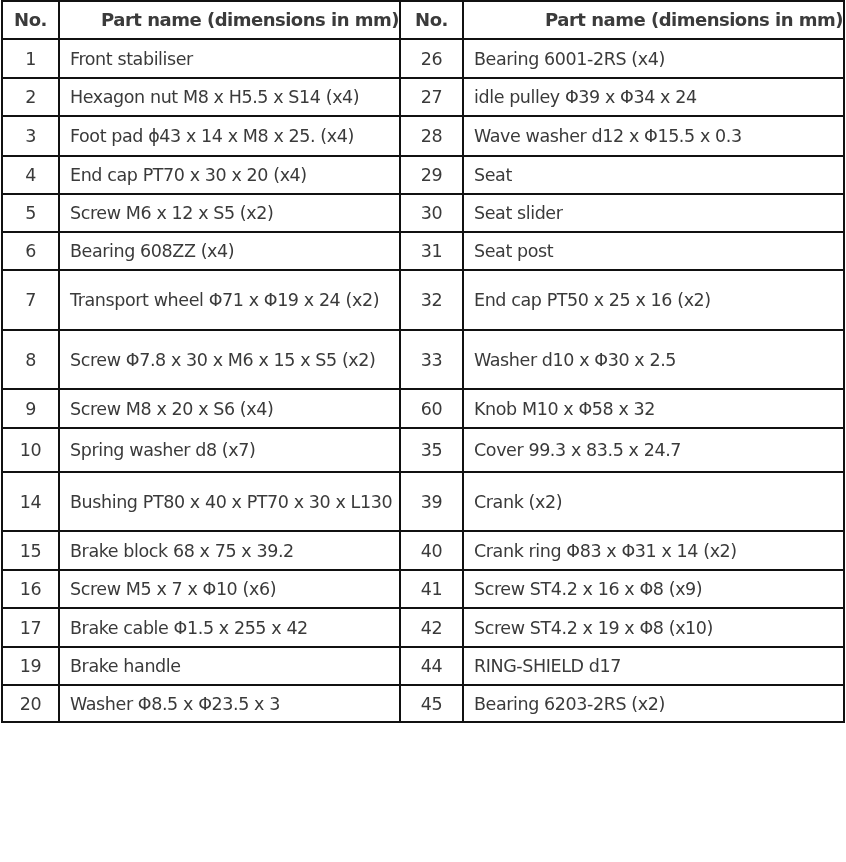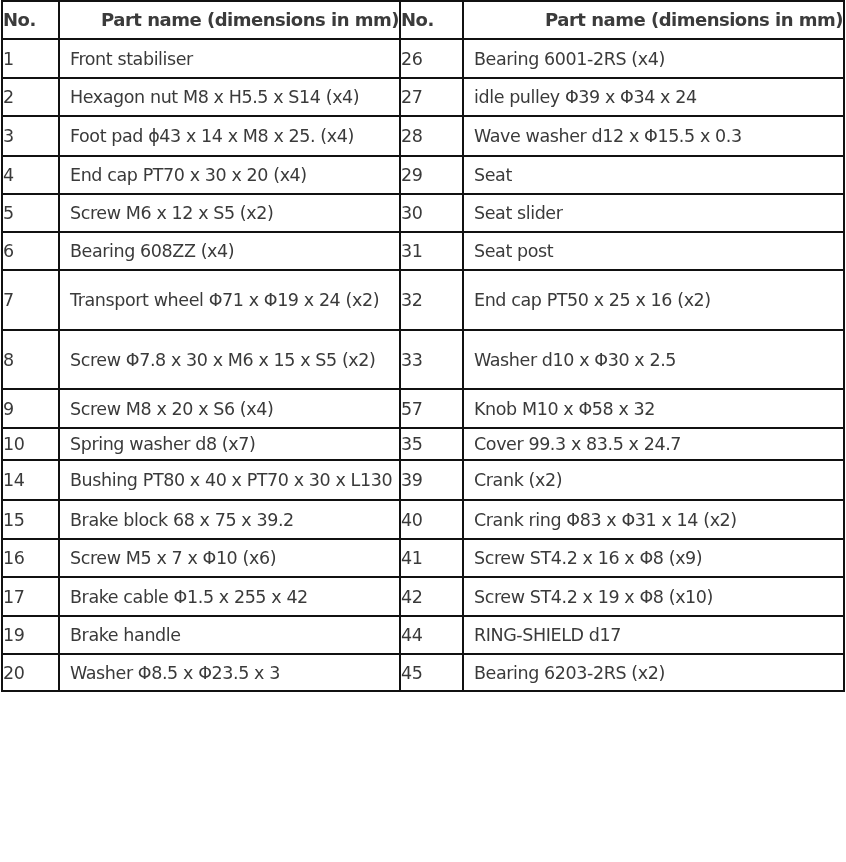--- a/index.html
+++ b/index.html
@@ -22,21 +22,21 @@
       overflow: hidden;
     }
     .parts-table th {
       font-weight: bold;
       color: #3b3b3b;
       text-align: right;
       font-size: 18px;
       letter-spacing: -0.5px;
     }
     .parts-table th.no, .parts-table td.no {
-      text-align: left;
+      text-align: center;
       padding: 0;
     }
     .parts-table td.tall { line-height: 32px; }
     .col-no-l { width: 57px; }
     .col-name-l { width: 341px; }
     .col-no-r { width: 63px; }
     .col-name-r { width: 381px; }
   </style>
 </head>
 <body>
@@ -101,30 +101,30 @@
     </tr>
     <tr style="height:59px">
       <td class="no">8</td>
       <td class="tall">Screw Φ7.8 x 30 x M6 x 15 x S5 (x2)</td>
       <td class="no">33</td>
       <td>Washer d10 x Φ30 x 2.5</td>
     </tr>
     <tr style="height:39px">
       <td class="no">9</td>
       <td>Screw M8 x 20 x S6 (x4)</td>
-      <td class="no">57</td>
+      <td class="no">60</td>
       <td>Knob M10 x Φ58 x 32</td>
     </tr>
-    <tr style="height:32px">
+    <tr style="height:44px">
       <td class="no">10</td>
       <td>Spring washer d8 (x7)</td>
       <td class="no">35</td>
       <td>Cover 99.3 x 83.5 x 24.7</td>
     </tr>
-    <tr style="height:40px">
+    <tr style="height:59px">
       <td class="no">14</td>
       <td>Bushing PT80 x 40 x PT70 x 30 x L130</td>
       <td class="no">39</td>
       <td>Crank (x2)</td>
     </tr>
     <tr style="height:39px">
       <td class="no">15</td>
       <td>Brake block 68 x 75 x 39.2</td>
       <td class="no">40</td>
       <td>Crank ring Φ83 x Φ31 x 14 (x2)</td>

